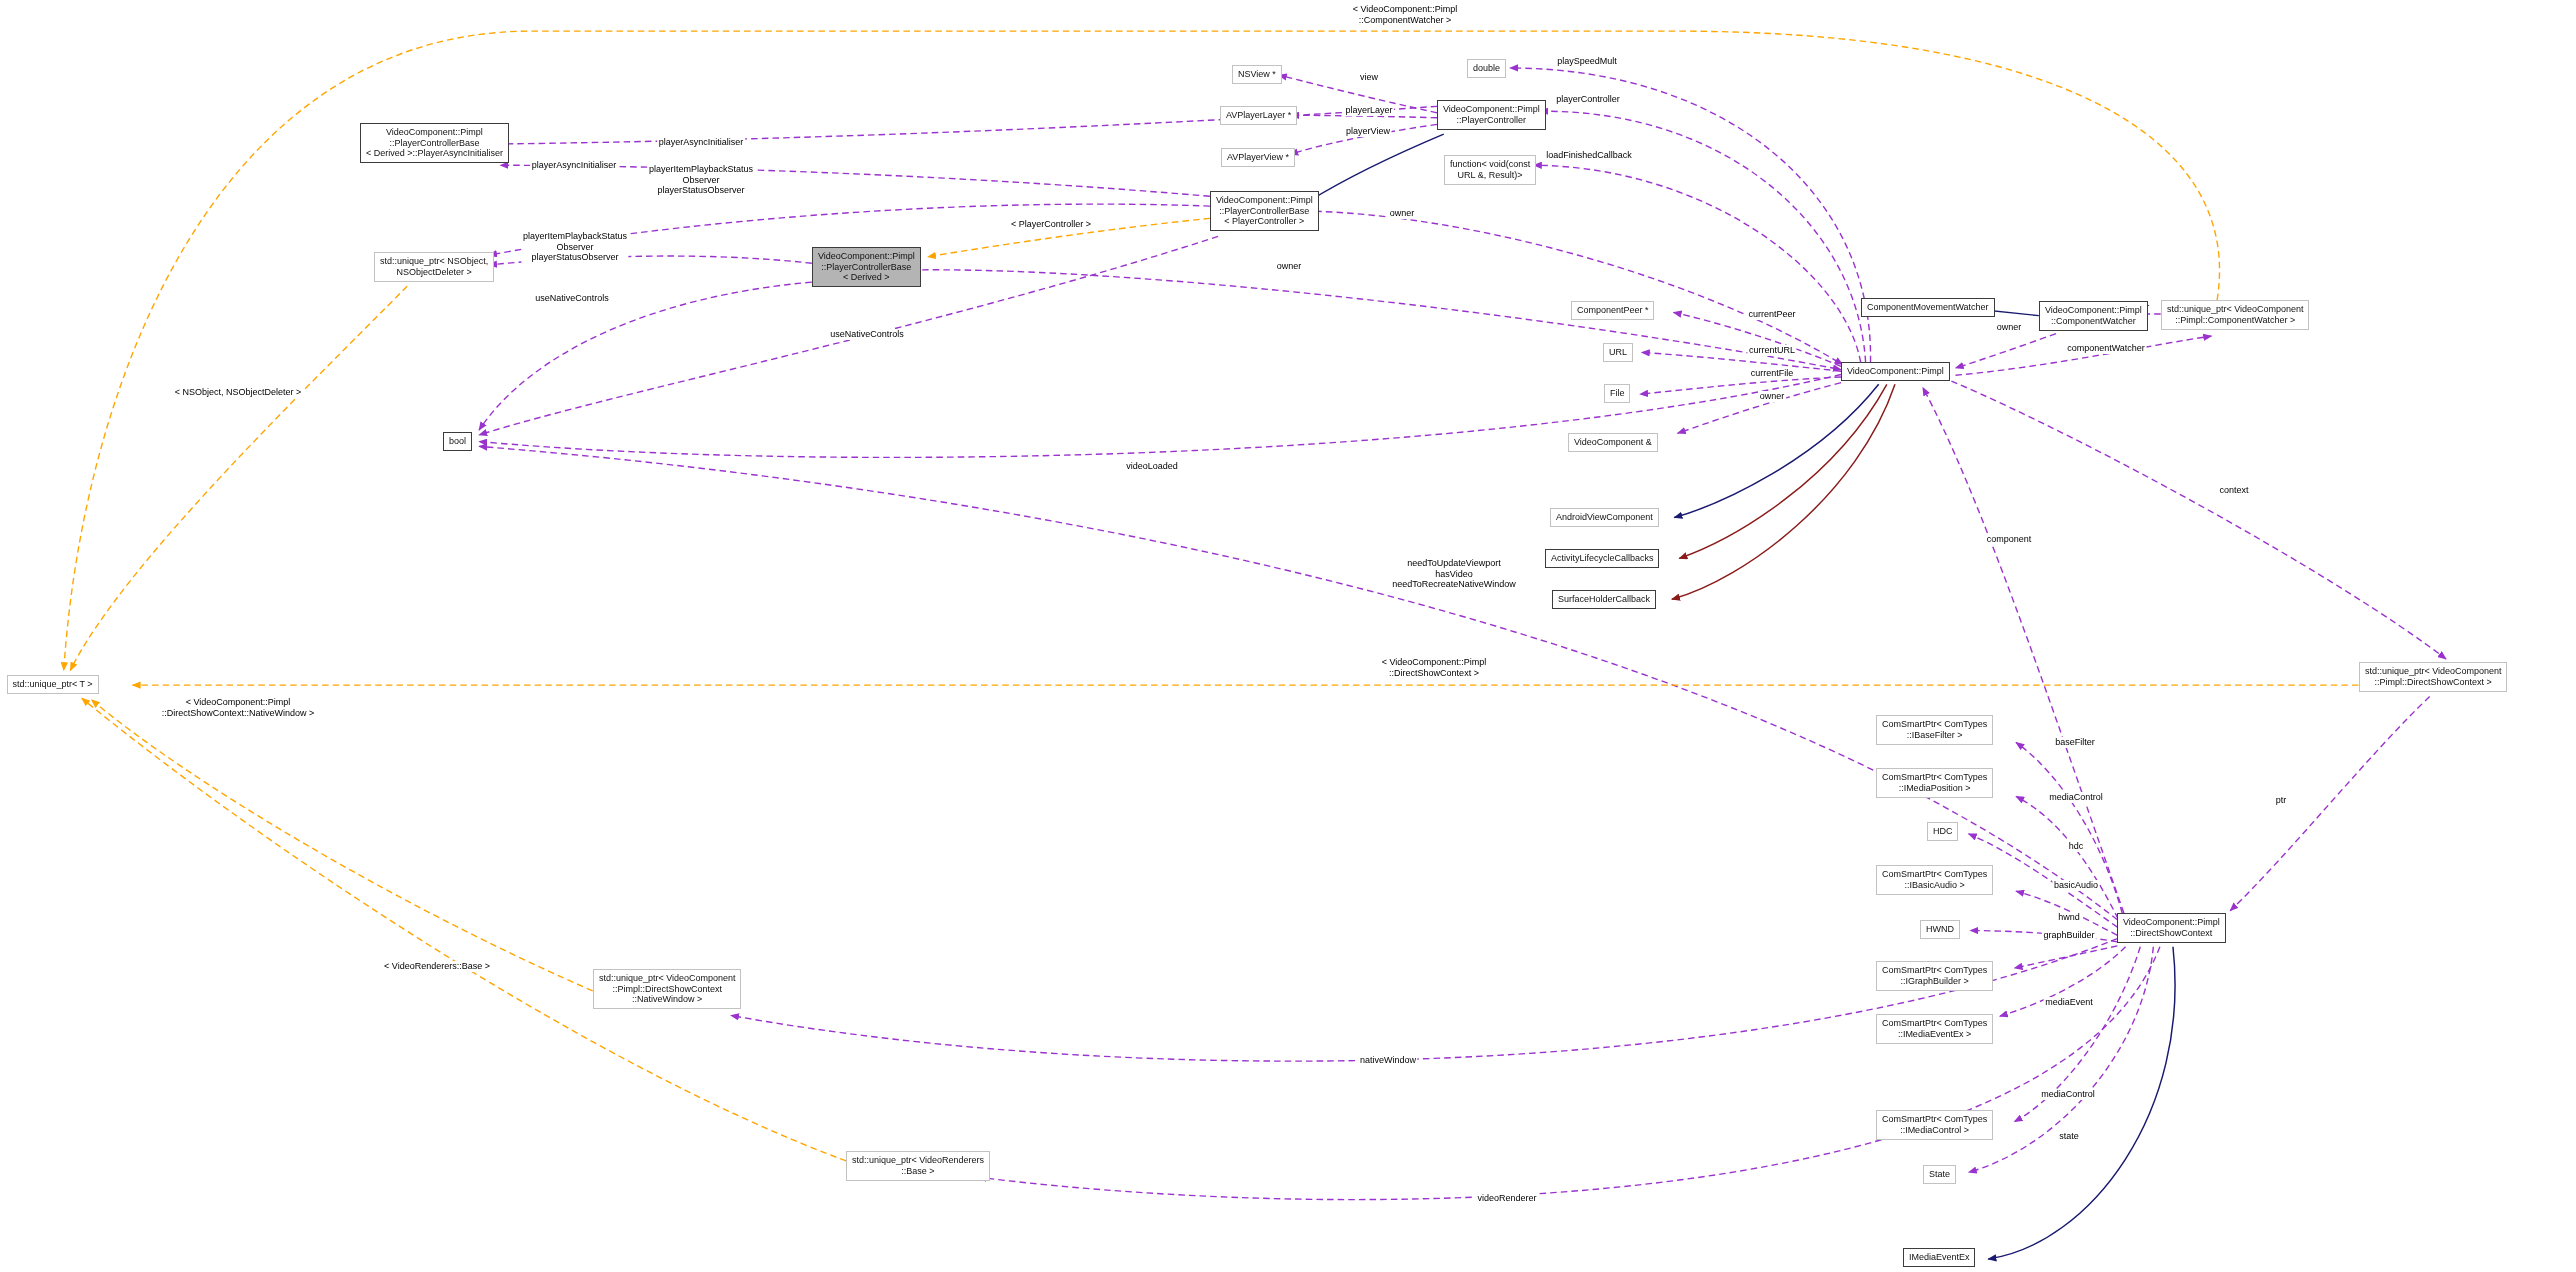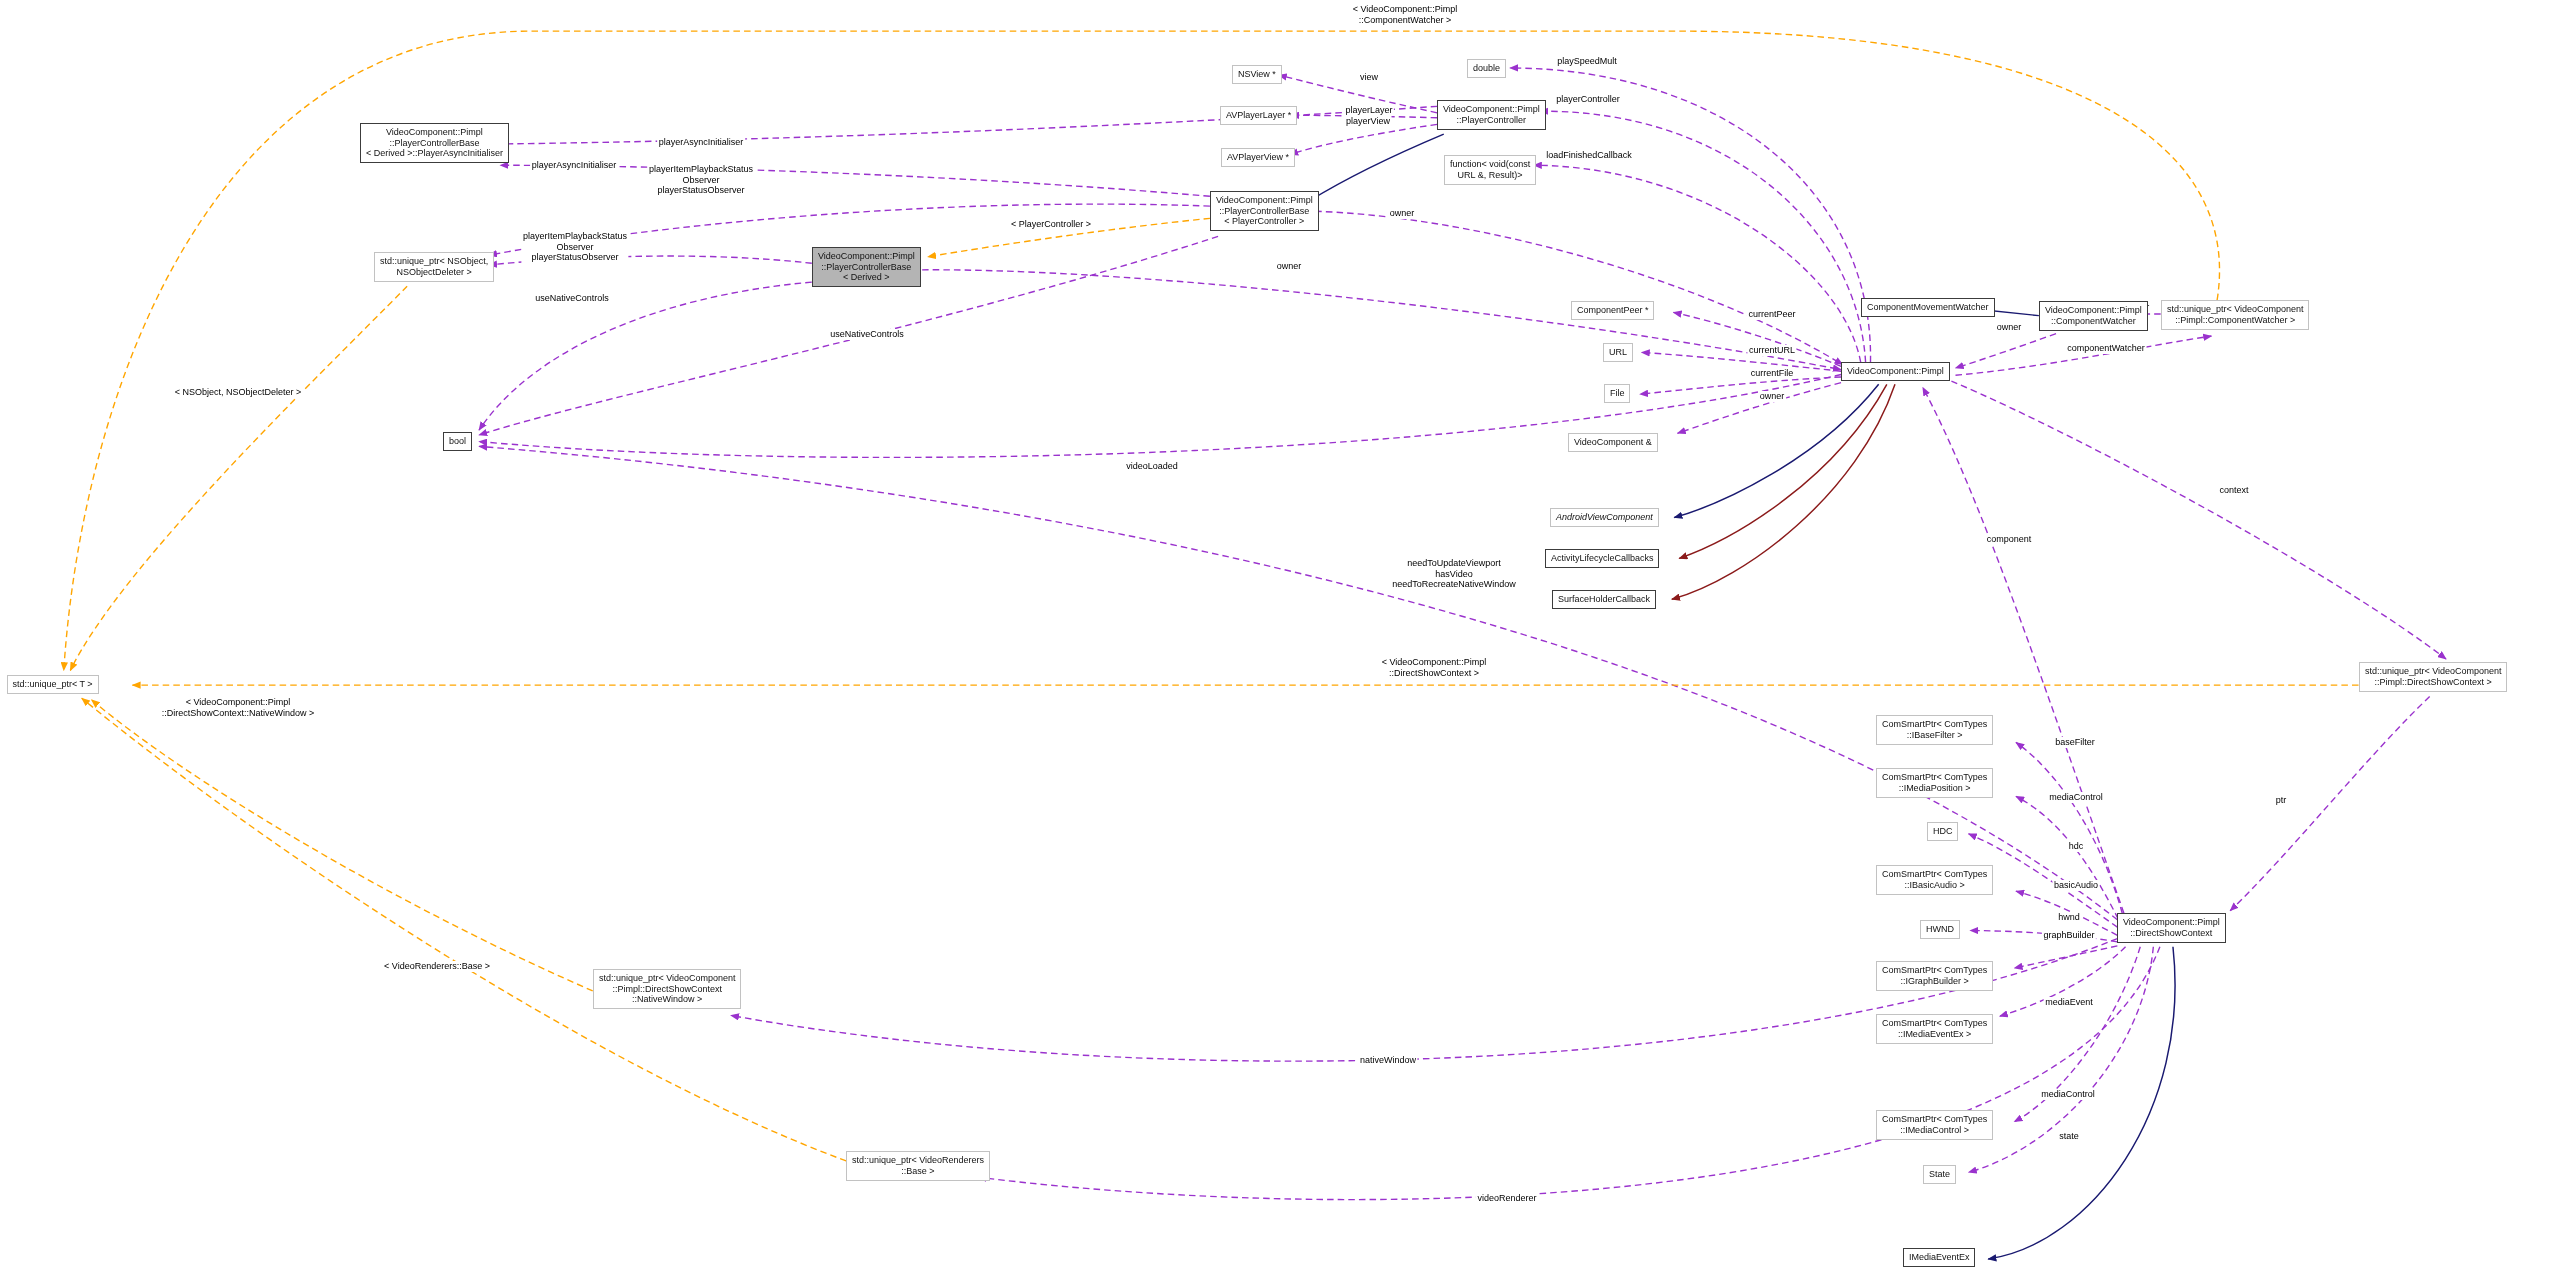--- a/index.html
+++ b/index.html
@@ -150,21 +150,21 @@
     <div class="node kind-external" style="left: 2161px; top: 300px;">
       <div>std::unique_ptr&lt; VideoComponent</div>
       <div>::Pimpl::ComponentWatcher &gt;</div>
     </div>
     <div class="node kind-class" style="left: 1841px; top: 362px;">
       <div>VideoComponent::Pimpl</div>
     </div>
     <div class="node kind-class" style="left: 443px; top: 432px;">
       <div>bool</div>
     </div>
-    <div class="node kind-external" style="left: 1550px; top: 508px; font-style: italic;">
+    <div class="node kind-external" style="left: 1550px; top: 508px;">
       <div>AndroidViewComponent</div>
     </div>
     <div class="node kind-class" style="left: 1545px; top: 549px;">
       <div>ActivityLifecycleCallbacks</div>
     </div>
     <div class="node kind-class" style="left: 1552px; top: 590px; text-align: center;">
       <div>SurfaceHolderCallback</div>
     </div>
     <div class="node kind-external" style="left: 6.5px; top: 675px;">
       <div>std::unique_ptr&lt; T &gt;</div>
@@ -228,21 +228,21 @@
     </div>
     <div class="edge-label" style="left: 1587px; top: 56px;">
       <div>playSpeedMult</div>
     </div>
     <div class="edge-label" style="left: 1369px; top: 72px;">
       <div>view</div>
     </div>
     <div class="edge-label" style="left: 1369px; top: 105px;">
       <div>playerLayer</div>
     </div>
-    <div class="edge-label" style="left: 1368px; top: 116px;">
+    <div class="edge-label" style="left: 1368px; top: 126px;">
       <div>playerView</div>
     </div>
     <div class="edge-label" style="left: 1588px; top: 94px;">
       <div>playerController</div>
     </div>
     <div class="edge-label" style="left: 1589px; top: 150px;">
       <div>loadFinishedCallback</div>
     </div>
     <div class="edge-label" style="left: 701px; top: 137px;">
       <div>playerAsyncInitialiser</div>

